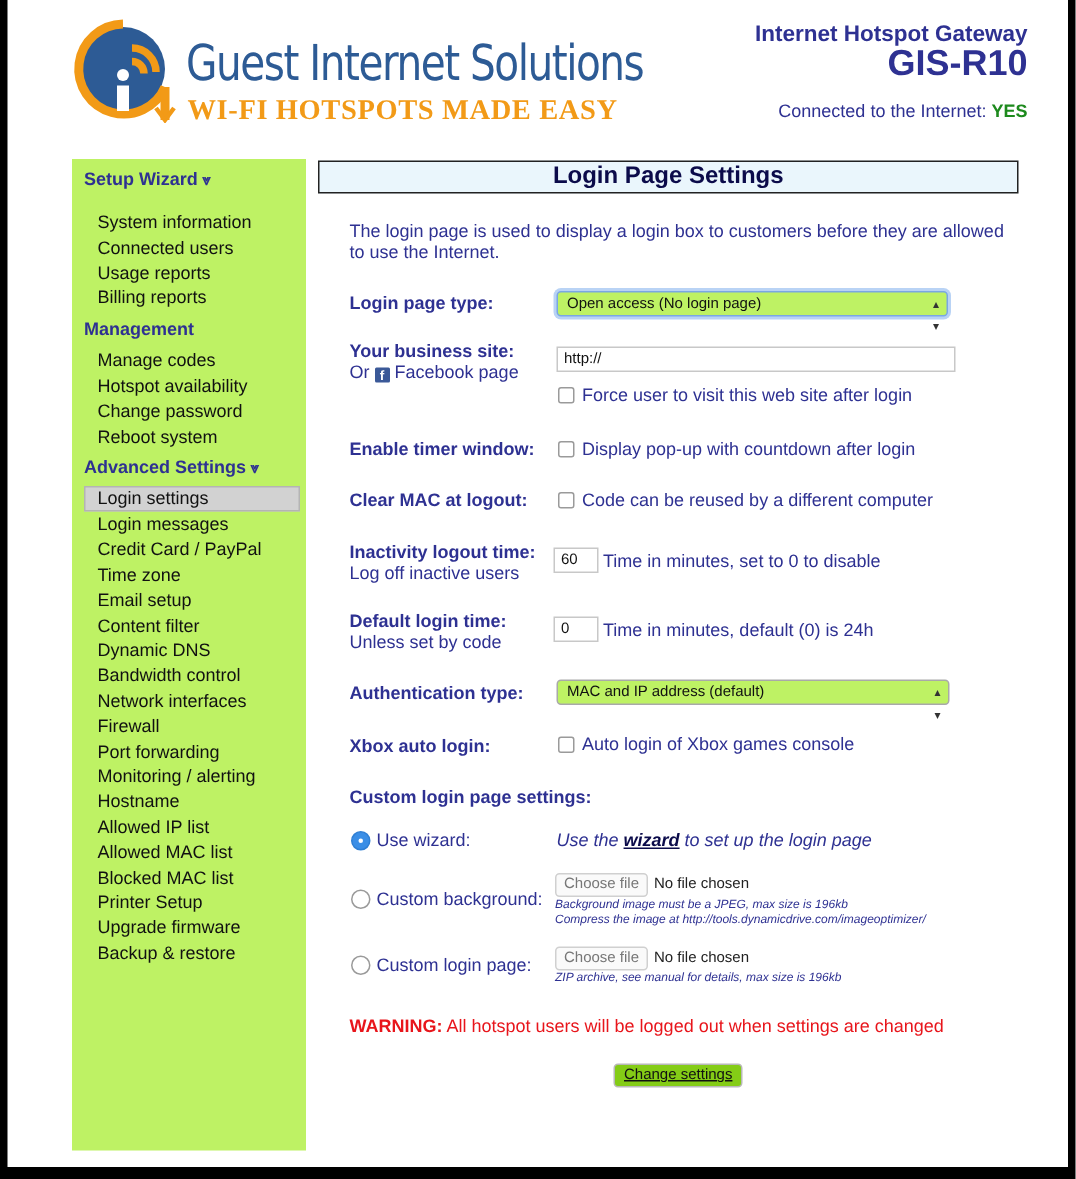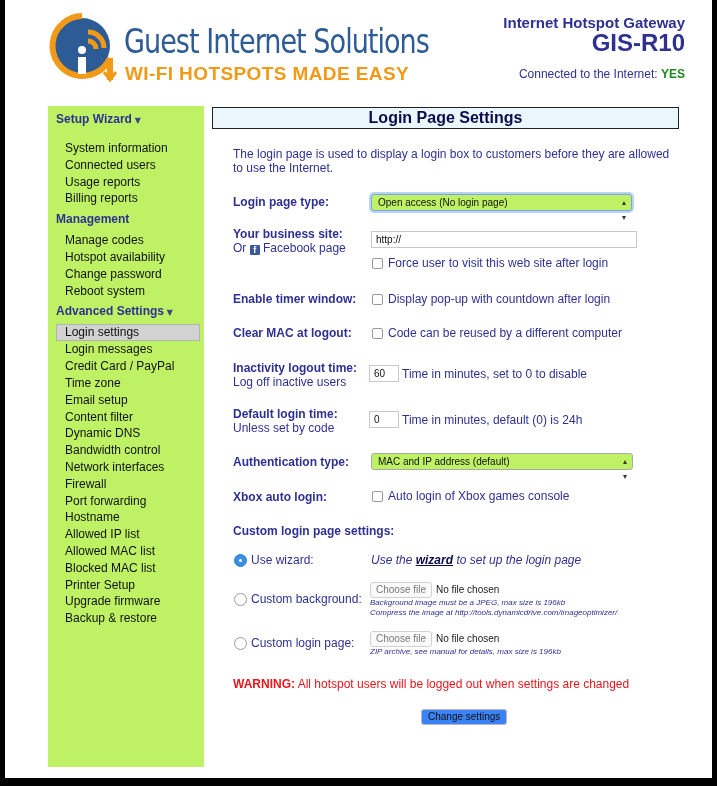--- a/index.html
+++ b/index.html
@@ -14,21 +14,21 @@
   
   .logo { position: absolute; left: 43px; top: 10px; width: 340px; height: 72px; }
   .logo-icon { position: absolute; left: 0; top: 0; width: 72px; height: 72px; }
   .brand-name {
     position: absolute; left: 76px; top: 12px; font-size: 33px; color: #2d5b95;
     font-family: "DejaVu Sans", sans-serif; font-weight: normal; letter-spacing: -1.2px;
     transform: scaleX(0.82); transform-origin: left top; white-space: nowrap;
   }
   .brand-tag {
     position: absolute; left: 77px; top: 53px; font-size: 19px; color: #f29a17;
-    font-weight: bold; letter-spacing: 0.4px; white-space: nowrap;
+    font-weight: bold; letter-spacing: 0.4px; white-space: nowrap; font-family: Liberation Serif, serif;
   }
   .hdr-right { position: absolute; right: 27px; top: 14px; text-align: right; color: #2e3192; }
   .hdr-product { font-size: 15px; font-weight: bold; line-height: 18px; }
   .hdr-model { font-size: 24px; font-weight: bold; line-height: 22px; }
   .hdr-conn { font-size: 12px; margin-top: 13px; }
   .hdr-conn .yes { color: #1d8a1d; font-weight: bold; }
 
   
   .sidebar {
     position: absolute; left: 43px; top: 106px; width: 156px; height: 661px;
@@ -68,23 +68,23 @@
     position: absolute; height: 14px; border: 1px solid #d0d0d0; border-radius: 3px;
     font-size: 10px; color: #777; padding: 0 5px; line-height: 14px; background: #fafafa; cursor: pointer;
   }
   .filestatus { position: absolute; font-size: 10px; color: #222; line-height: 14px; }
   .note { position: absolute; font-size: 8px; font-style: italic; color: #2e3192; line-height: 10px; white-space: nowrap; }
   .fb-icon { display: inline-block; width: 10px; height: 10px; background: #3b5998; color: #fff; font-size: 9px; font-weight: bold; text-align: center; line-height: 11px; border-radius: 1px; vertical-align: -1px; }
   .wizard-link { font-weight: bold; text-decoration: underline; color: #0b0b4a; cursor: pointer; }
   .warning { position: absolute; left: 228px; top: 677px; font-size: 12px; color: #e8151b; }
   .warning b { font-weight: bold; }
   .submit {
-    position: absolute; left: 416px; top: 709px; height: 14px; padding: 0 6px;
-    border: 1px solid #b8b8b8; border-radius: 3px; background: #3b82f6;
-    font-size: 10px; line-height: 14px; color: #111; cursor: pointer;
+    position: absolute; left: 404px; top: 709px; height: 14px; padding: 0 6px;
+    border: 1px solid #b8b8b8; border-radius: 3px; background: #84cc16;
+    font-size: 10px; line-height: 14px; color: #111; cursor: pointer; text-decoration: underline;
   }
 </style>
 </head>
 <body>
 
 <div class="page">
 
   <div class="logo">
     <svg class="logo-icon" viewBox="0 0 72 72">
       <circle cx="34" cy="36" r="28" fill="#2d5b95"></circle>
@@ -135,20 +135,21 @@
     <div class="sb-item">Login messages</div>
     <div class="sb-item">Credit Card / PayPal</div>
     <div class="sb-item">Time zone</div>
     <div class="sb-item">Email setup</div>
     <div class="sb-item">Content filter</div>
     <div class="sb-item">Dynamic DNS</div>
     <div class="sb-item">Bandwidth control</div>
     <div class="sb-item">Network interfaces</div>
     <div class="sb-item">Firewall</div>
     <div class="sb-item">Port forwarding</div>
+    <div class="sb-item">Monitoring / alerting</div>
     <div class="sb-item">Hostname</div>
     <div class="sb-item">Allowed IP list</div>
     <div class="sb-item">Allowed MAC list</div>
     <div class="sb-item">Blocked MAC list</div>
     <div class="sb-item">Printer Setup</div>
     <div class="sb-item">Upgrade firmware</div>
     <div class="sb-item">Backup &amp; restore</div>
   </div>
 
   <div class="title-bar">Login Page Settings</div>

